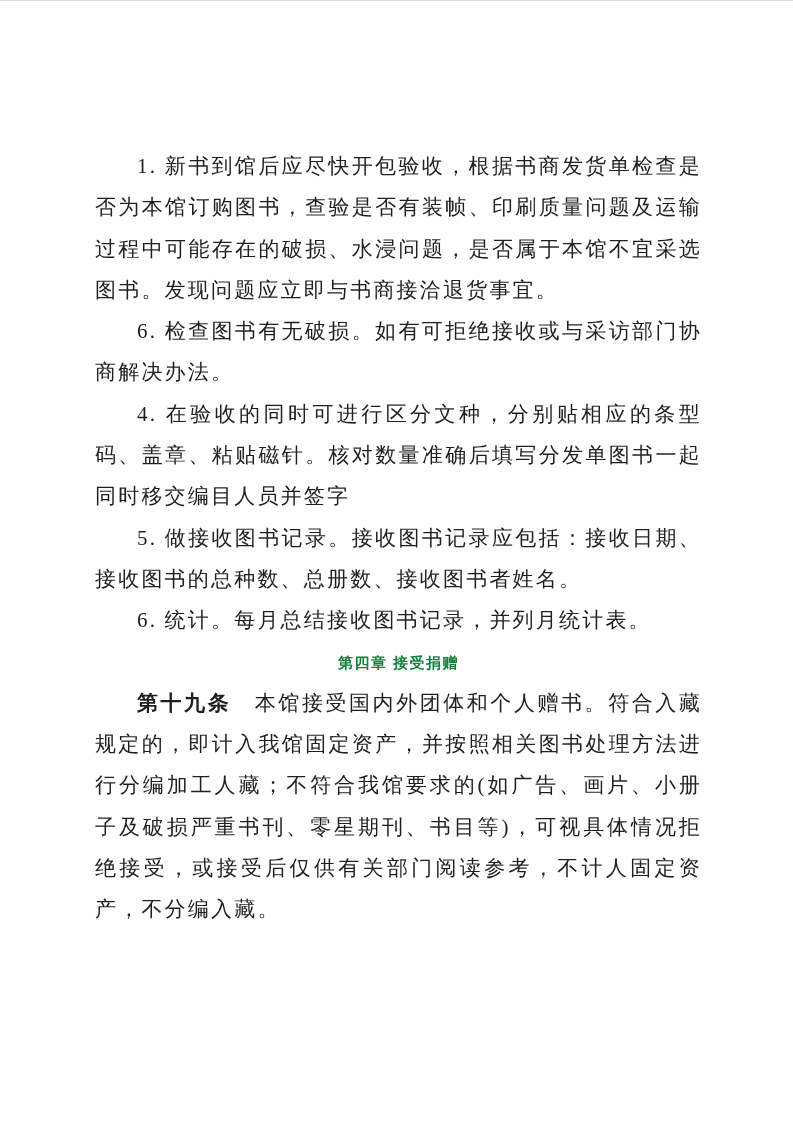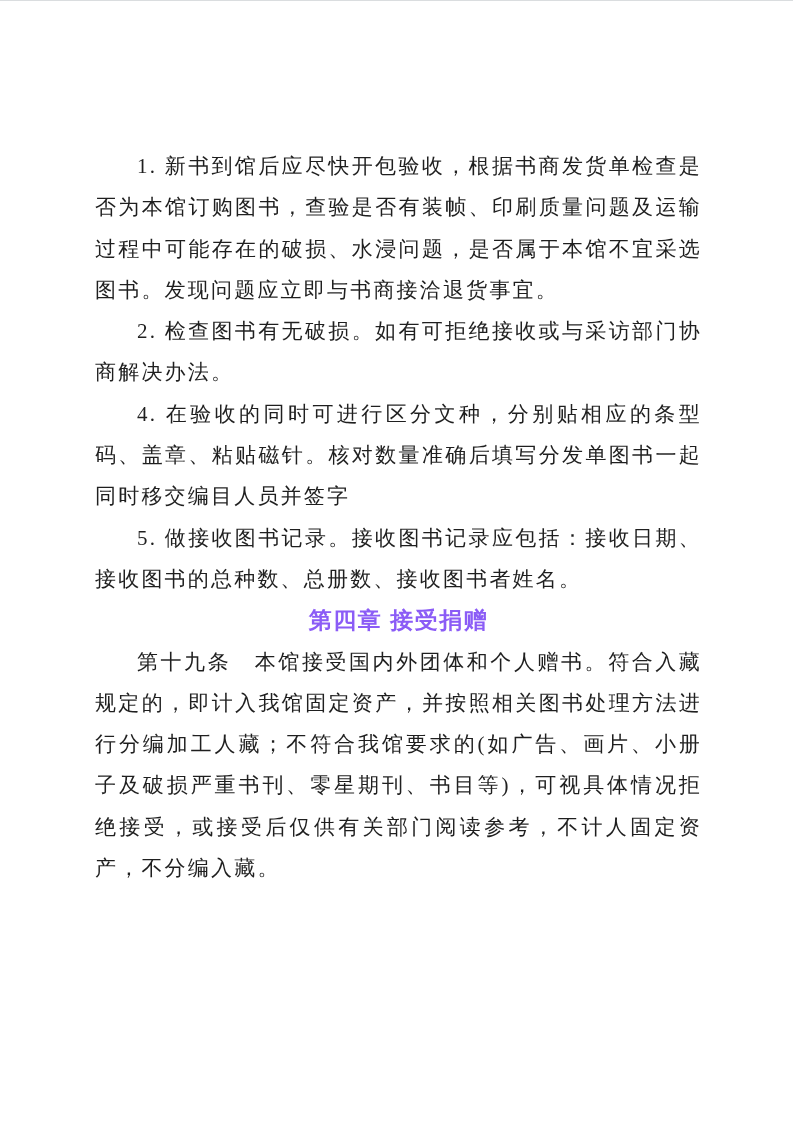--- a/index.html
+++ b/index.html
@@ -29,37 +29,38 @@
     line-height: 41.3px;
     color: #1f1f1f;
     text-align: justify;
     text-indent: 2em;
     letter-spacing: 2.2px;
     word-break: break-all;
   }
   .chapter {
     margin: 0;
     font-family: "Liberation Sans", "DejaVu Sans", sans-serif;
-    font-size: 23px;
+    font-size: 15px;
     line-height: 41.3px;
     font-weight: bold;
-    color: #8b5cf6;
+    color: #15803d;
     text-align: center;
     text-indent: 0;
     letter-spacing: 1.5px;
   }
   .article-lead {
-    font-weight: normal;
+    font-weight: bold;
   }
 </style>
 </head>
 <body>
 
 <div class="page">
   <div class="content">
     <p class="para">1. 新书到馆后应尽快开包验收，根据书商发货单检查是否为本馆订购图书，查验是否有装帧、印刷质量问题及运输过程中可能存在的破损、水浸问题，是否属于本馆不宜采选图书。发现问题应立即与书商接洽退货事宜。</p>
-    <p class="para">2. 检查图书有无破损。如有可拒绝接收或与采访部门协商解决办法。</p>
+    <p class="para">6. 检查图书有无破损。如有可拒绝接收或与采访部门协商解决办法。</p>
     <p class="para">4. 在验收的同时可进行区分文种，分别贴相应的条型码、盖章、粘贴磁针。核对数量准确后填写分发单图书一起同时移交编目人员并签字</p>
     <p class="para">5. 做接收图书记录。接收图书记录应包括：接收日期、接收图书的总种数、总册数、接收图书者姓名。</p>
+    <p class="para">6. 统计。每月总结接收图书记录，并列月统计表。</p>
     <h2 class="chapter">第四章 接受捐赠</h2>
     <p class="para"><span class="article-lead">第十九条</span><span>　本馆接受国内外团体和个人赠书。符合入藏规定的，即计入我馆固定资产，并按照相关图书处理方法进行分编加工人藏；不符合我馆要求的(如广告、画片、小册子及破损严重书刊、零星期刊、书目等)，可视具体情况拒绝接受，或接受后仅供有关部门阅读参考，不计人固定资产，不分编入藏。</span></p>
   </div>
 </div>
 
 </body></html>

